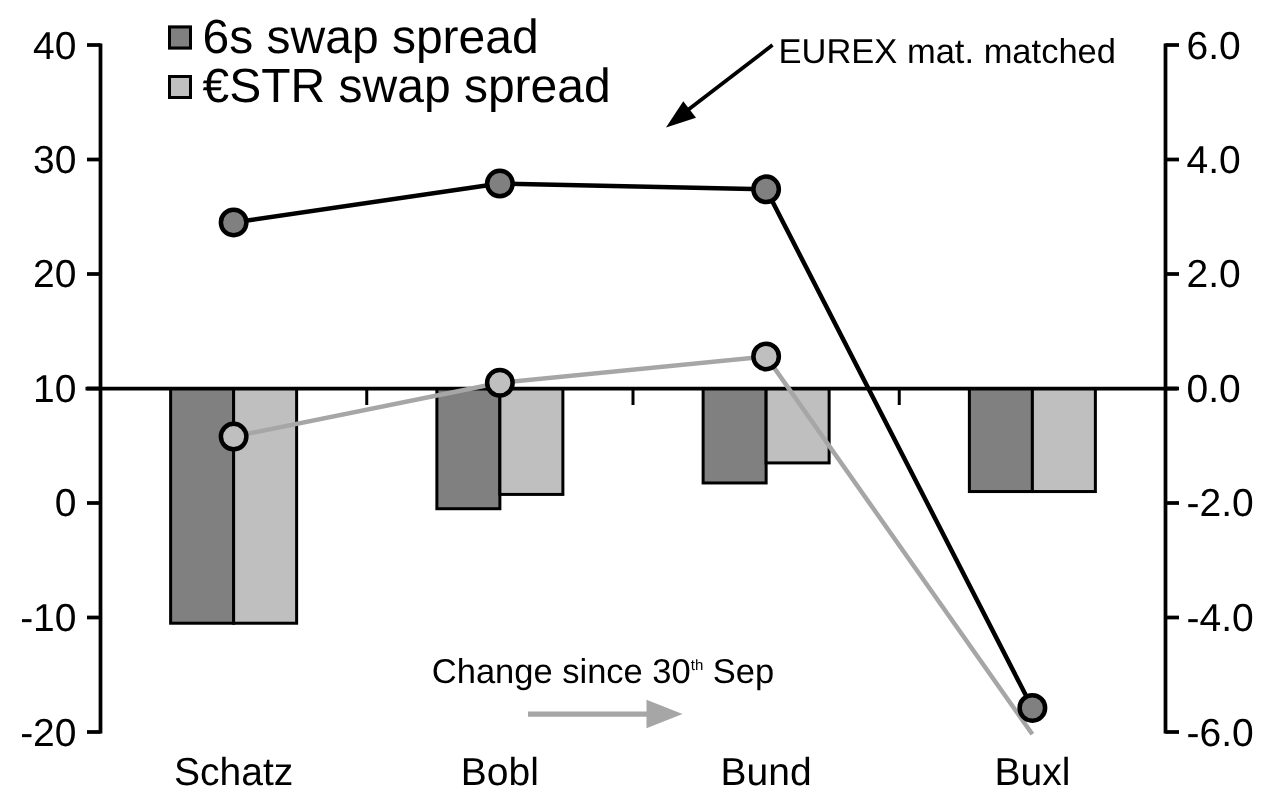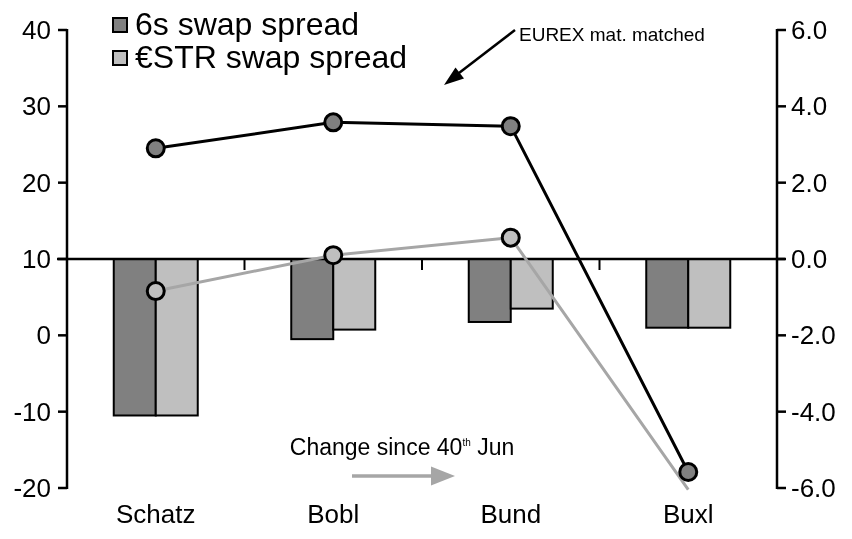--- a/index.html
+++ b/index.html
@@ -16,21 +16,21 @@
     position:absolute;left:112px;top:8px;
   }
   .legend-row{display:flex;align-items:center;height:33px;}
   .swatch{
     display:inline-block;width:12px;height:12px;
     border:2px solid #000;margin-right:7px;flex:0 0 auto;
   }
   .legend-label{font-size:32px;color:#000;white-space:nowrap;}
   .annotation{
     position:absolute;left:519px;top:20px;
-    font-size:19px;line-height:29px;color:#000;white-space:nowrap;
+    font-size:23px;line-height:29px;color:#000;white-space:nowrap;
   }
   .change-label{
     position:absolute;left:402px;top:434px;transform:translateX(-50%);
     font-size:23px;color:#000;white-space:nowrap;
   }
   .change-label sup{font-size:10px;line-height:0;}
 </style>
 </head>
 <body>
 
@@ -122,15 +122,15 @@
     <div class="legend-row">
       <span class="swatch" style="background: rgb(191, 191, 191);"></span>
       <span class="legend-label">€STR swap spread</span>
     </div>
   </div>
 
   <div class="annotation">
     <div>EUREX mat. matched</div>
   </div>
 
-  <div class="change-label"><span>Change since 40</span><sup>th</sup><span> Jun</span></div>
+  <div class="change-label"><span>Change since 30</span><sup>th</sup><span> Sep</span></div>
 
 </div>
 
 </body></html>

